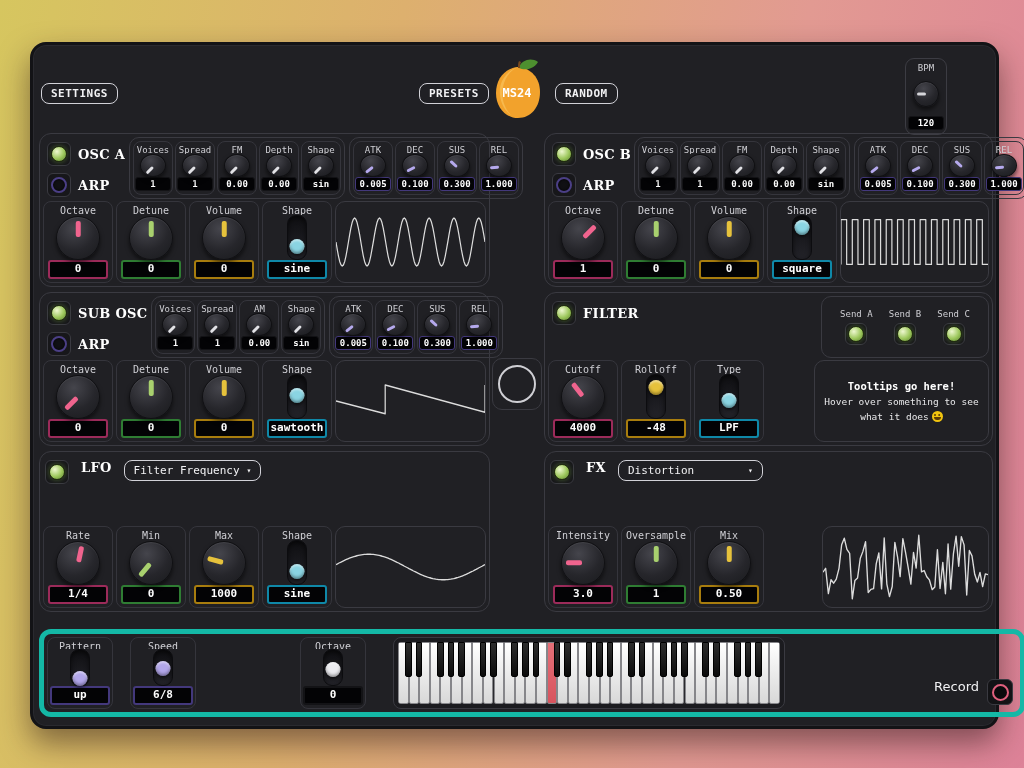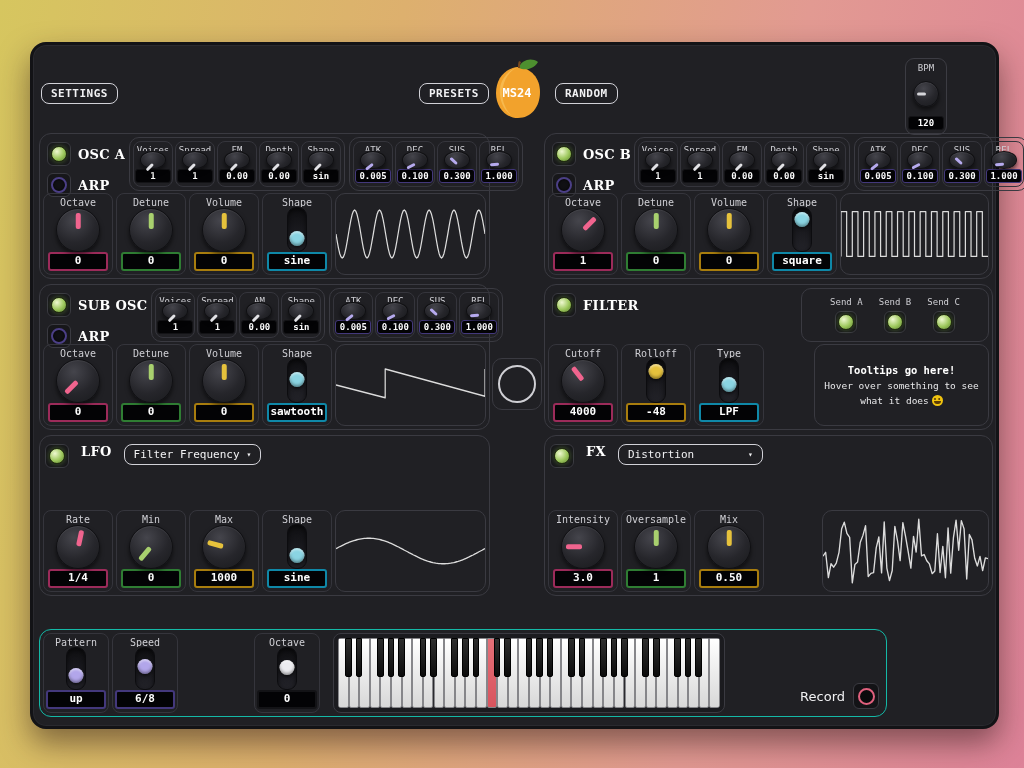--- a/index.html
+++ b/index.html
@@ -14,21 +14,21 @@
   #presets-btn{left:386px;top:38px}
   #random-btn{left:522px;top:38px}
   .logo{position:absolute;left:458px;top:10px;width:54px;height:68px}
   .mpanel{position:absolute;top:13px;width:40px;height:67px;border:1px solid #3c3c43;border-radius:9px;
     display:flex;flex-direction:column;align-items:center;justify-content:space-between;padding:4px 0;}
   #bpm-panel{left:872px}#gain-panel{left:916px}
   
   .col{position:absolute;top:88px;width:451px}
   .col.left{left:6px}.col.right{left:511px;width:449px}
   .section{border:1px solid #3a3a41;border-radius:12px;margin-bottom:5px;padding:3px;}
-  .rhead{display:flex;gap:4px;height:54px;margin-bottom:2px}
+  .rhead{display:flex;gap:4px;height:62px;margin-bottom:2px}
   .rsub{display:flex;align-items:flex-start;gap:12px;height:64px;padding:5px 2px 0 2px;margin-bottom:2px}
   .rmain{display:flex;gap:3px;height:82px}
   .ledblock{width:78px;display:flex;flex-direction:column;gap:7px;padding:5px 0 0 4px}
   .sub-w .ledblock{width:108px}
   .ledline{display:flex;align-items:center;gap:7px}
   .ledbox{width:22px;height:22px;border-radius:6px;background:#17171a;border:1px solid #3a3a41;
     display:flex;align-items:center;justify-content:center;cursor:pointer;flex:0 0 auto}
   .led{width:14px;height:14px;border-radius:50%}
   .led.on{background:radial-gradient(circle at 35% 32%,#eef8cf,#9cc75b 55%,#5c7f33);
     border:1px solid #23300f;box-shadow:0 0 5px rgba(140,200,80,.4)}
@@ -58,21 +58,21 @@
   .big .kval{min-width:52px;font-size:11px}
   .strack{position:relative;width:18px;height:46px;border-radius:9px;cursor:pointer;
     background:linear-gradient(#0f0f12,#232329);border:1px solid #0c0c0f;box-shadow:inset 0 2px 5px rgba(0,0,0,.6)}
   .sthumb{position:absolute;left:50%;transform:translateX(-50%);width:15px;height:15px;border-radius:50%;
     box-shadow:0 2px 3px rgba(0,0,0,.5), inset 0 -2px 3px rgba(0,0,0,.35), inset 0 2px 2px rgba(255,255,255,.45)}
   .wavebox{flex:1;border:1px solid #3a3a41;border-radius:10px;overflow:hidden;display:flex}
   .wavebox svg{width:100%;height:100%;display:block}
   .wavebox.fixed{flex:0 0 165px;margin-left:auto}
   
   .sends{flex:0 0 162px;margin-left:auto;border:1px solid #3a3a41;border-radius:10px;
-    display:flex;justify-content:space-evenly;align-items:center;padding:12px}
+    display:flex;justify-content:space-evenly;align-items:center;padding:2px}
   .send{display:flex;flex-direction:column;align-items:center;gap:4px}
   .send .klabel{font-size:9px}
   .send .ledbox{width:20px;height:20px}
   .tooltip{flex:0 0 165px;margin-left:auto;border:1px solid #3a3a41;border-radius:10px;padding:6px 4px;
     display:flex;flex-direction:column;align-items:center;justify-content:center;gap:4px}
   .tt-title{font:bold 10.5px "DejaVu Sans Mono",monospace;color:#fff}
   .tt-line{font:9.5px "DejaVu Sans Mono",monospace;color:#e8e8ea;text-align:center}
   .smiley{display:inline-block;width:11px;height:11px;border-radius:50%;background:#f1c40f;position:relative;
     vertical-align:-2px;margin-left:3px}
   .smiley::before{content:"";position:absolute;left:2.5px;top:3px;width:2px;height:2px;border-radius:50%;
@@ -81,32 +81,32 @@
     border-radius:0 0 7px 7px;background:#5a3b06}
   .dropdown{border:1.5px solid #d2d2d8;border-radius:8px;padding:3px 9px;color:#f2f2f4;
     font:11px "DejaVu Sans Mono",monospace;display:flex;align-items:center;gap:7px;cursor:pointer}
   .dropdown.wide{min-width:125px;justify-content:space-between}
   .chev{font-size:8px;color:#f2f2f4}
   
   .centerpad{position:absolute;left:459px;top:313px;width:48px;height:50px;border:1px solid #3a3a41;
     border-radius:10px;display:flex;align-items:center;justify-content:center;cursor:pointer}
   .centerpad::after{content:"";width:34px;height:34px;border-radius:50%;border:2px solid #cfcfd4}
   
-  .bottomrow{position:absolute;left:6px;top:584px;width:848px;height:88px;display:flex;gap:3px;padding:3px;
-    border:1px solid #14b8a6;border-radius:12px;box-sizing:border-box}
+  .bottomrow{position:absolute;left:6px;top:584px;width:986px;height:88px;display:flex;gap:17px;padding:3px;
+    border:5px solid #14b8a6;border-radius:12px;box-sizing:border-box}
   .bottomrow .kcell.big{flex:0 0 62px}
   .spacer1{width:70px}
   .kbwrap{flex:0 0 392px;margin-left:10px;border:1px solid #3a3a41;border-radius:8px;background:#1b1b1f;padding:4px;box-sizing:border-box}
   .kbd{position:relative;width:100%;height:100%;background:#2a2a2e;border-radius:3px;overflow:hidden}
   .wkey{position:absolute;top:0;height:100%;background:linear-gradient(#ffffff,#d8d8d8);
     border:1px solid #86868a;box-sizing:border-box;border-radius:0 0 2px 2px;cursor:pointer}
   .wkey.active{background:linear-gradient(#e57078,#d8545e)}
   .bkey{position:absolute;top:0;height:56%;background:linear-gradient(#2e2e2e,#0b0b0b);
     border:1px solid #000;box-sizing:border-box;border-radius:0 0 2px 2px;z-index:2;cursor:pointer}
-  .record{margin-left:auto;align-self:flex-end;display:flex;align-items:center;gap:8px;padding:0 4px 4px 0}
+  .record{margin-left:auto;align-self:flex-end;display:flex;align-items:flex-start;gap:8px;padding:0 4px 4px 0}
   .reclabel{font:13px "DejaVu Sans",sans-serif;color:#f0f0f2}
   .recbtn{width:24px;height:24px;border-radius:6px;background:#131316;border:1px solid #3a3a41;
     display:flex;align-items:center;justify-content:center;cursor:pointer}
   .recbtn::after{content:"";width:13px;height:13px;border-radius:50%;background:#0a0a0c;border:2.5px solid #e0607d}
 </style>
 </head>
 <body>
 
 <div class="stage">
   <div class="synth">

